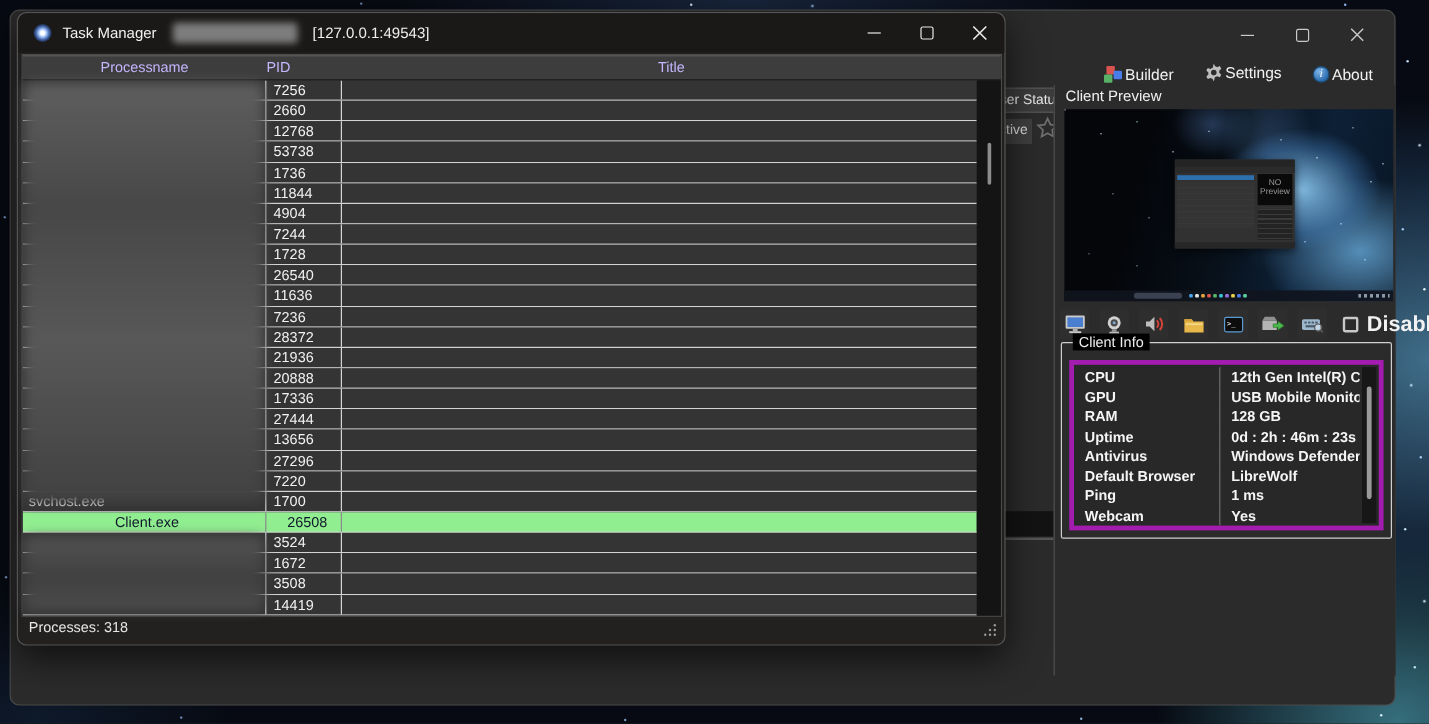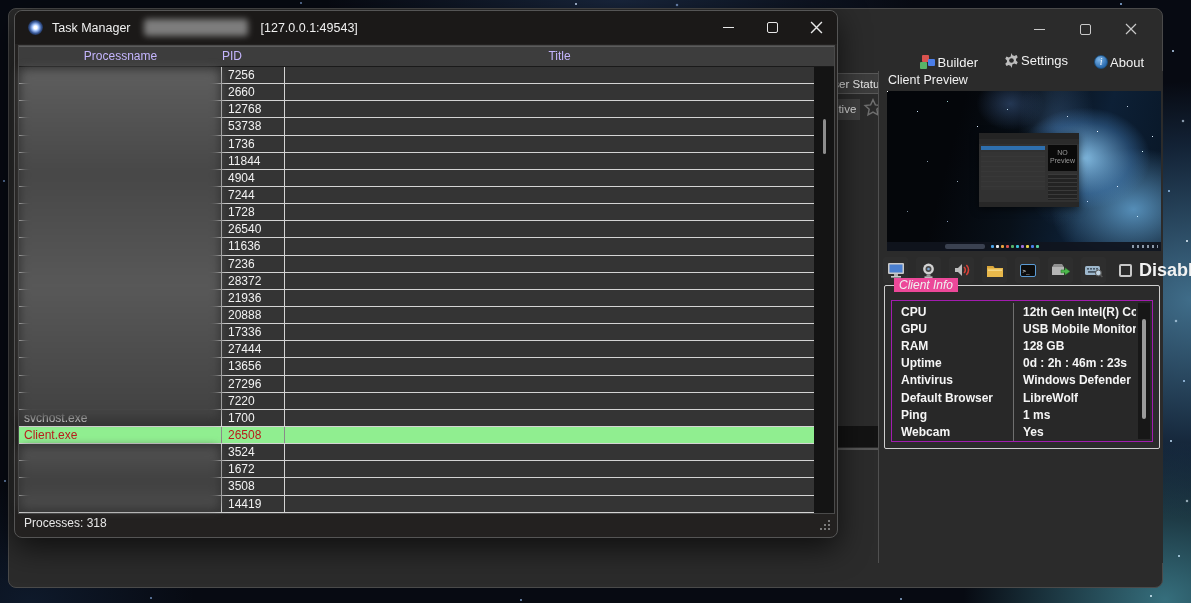--- a/index.html
+++ b/index.html
@@ -87,22 +87,22 @@
   .icon-row{position:absolute;left:4px;top:186px;display:flex;gap:8px;align-items:center;}
   .icon-btn{width:25px;height:26px;background:#2e2e2e;border-radius:2px;display:flex;align-items:center;justify-content:center;cursor:default;}
   .cmd-art{width:16px;height:13px;background:#0d0d0d;border:1px solid #5b9bd5;border-radius:2px;color:#fff;
     font-size:6px;line-height:11px;padding-left:2px;box-sizing:border-box;font-family:"DejaVu Sans Mono",monospace;}
   .cmd-art::before{content:">_";}
   .chk-wrap{display:flex;align-items:center;gap:7px;margin-left:5px;}
   .checkbox{width:13px;height:13px;border:2px solid #c8c8c8;border-radius:2px;background:transparent;box-sizing:border-box;}
   .chk-label{color:#f2f2f2;font-size:18px;font-weight:700;}
 
   .ci-group{position:absolute;left:5px;top:214px;width:276px;height:164px;border:1px solid #cfcfcf;border-radius:2px;box-sizing:border-box;}
-  .ci-legend{position:absolute;top:-8px;left:9px;background:#ec4899;padding:0 5px;color:#f0f0f0;font-size:12px;font-style:italic;}
-  .ci-table{position:absolute;left:6px;top:14px;right:6px;bottom:6px;border:1px solid #a21caf;background:#282828;overflow:hidden;}
+  .ci-legend{position:absolute;top:-8px;left:9px;background:#000000;padding:0 5px;color:#f0f0f0;font-size:12px;}
+  .ci-table{position:absolute;left:6px;top:14px;right:6px;bottom:6px;border:4px solid #a21caf;background:#282828;overflow:hidden;}
   .ci-rows{position:absolute;left:0;top:2px;right:16px;bottom:0;display:flex;flex-direction:column;}
   .ci-row{display:flex;height:17.2px;align-items:center;color:#f5f5f5;font-size:12px;font-weight:700;}
   .ci-label{width:112px;padding-left:9px;flex:none;}
   .ci-value{flex:1;padding-left:9px;border-left:1px solid #6f6f6f;height:100%;display:flex;align-items:center;white-space:nowrap;overflow:hidden;}
   .ci-scroll{position:absolute;right:2px;top:2px;bottom:2px;width:12px;background:#171717;}
   .ci-thumb{position:absolute;left:4px;width:4px;top:16px;bottom:20px;background:#9a9a9a;border-radius:2px;}
 
   .mw-statusbar{position:absolute;left:0;right:0;bottom:0;height:27px;border-top:1px solid #454545;
     display:flex;align-items:center;padding-left:16px;gap:9px;color:#e8e8e8;font-size:12.5px;
     border-radius:0 0 8px 8px;}
@@ -123,21 +123,21 @@
   .h-name{width:203px;text-align:center;line-height:19px;flex:none;}
   .h-pid{width:63px;text-align:left;line-height:19px;flex:none;}
   .h-title{flex:1;text-align:center;line-height:19px;}
   .tm-list{position:absolute;left:4px;top:56px;width:795px;height:446px;background:#2e2e2e;display:flex;flex-direction:column;overflow:hidden;}
   .tm-row{display:flex;height:calc(446px / 26);flex:none;background:#343434;border-bottom:1px solid #d4d4d4;box-sizing:border-box;
     color:#f2f2f2;font-size:12px;}
   .tm-row .c-name{width:203px;flex:none;border-right:1px solid #d4d4d4;box-sizing:border-box;padding-left:5px;
     line-height:16px;overflow:hidden;white-space:nowrap;}
   .tm-row .c-pid{width:63px;flex:none;border-right:1px solid #d4d4d4;box-sizing:border-box;padding-left:6px;line-height:16px;}
   .tm-row .c-title{flex:1;line-height:16px;}
-  .tm-row.selected{background:#90ee90;color:#b91c1c;}
+  .tm-row.selected{background:#90ee90;color:#0f172a;text-align:center;}
   .tm-row.selected .c-name,.tm-row.selected .c-pid{border-right-color:#8a8a8a;}
   .tm-scrollstrip{position:absolute;left:799px;top:56px;width:20px;height:446px;background:#141414;}
   .tm-thumb{position:absolute;left:9px;top:52px;width:3px;height:35px;background:#8d8d8d;border-radius:2px;}
   .tm-blur1{position:absolute;left:5px;top:58px;width:200px;height:350px;border-radius:6px;filter:blur(5px);
     background:linear-gradient(180deg,#5e5e5e,#474747 30%,#585858 62%,#414141);}
   .tm-blur2{position:absolute;left:5px;top:436px;width:200px;height:62px;border-radius:6px;filter:blur(5px);
     background:linear-gradient(180deg,#525252,#404040 55%,#4c4c4c);}
   .tm-status{position:absolute;left:9px;bottom:7px;color:#e6e6e6;font-size:12px;}
   .tm-grip{position:absolute;right:7px;bottom:7px;width:10px;height:10px;}
   .tm-grip i{position:absolute;width:2px;height:2px;background:#9a9a9a;border-radius:50%;display:block;

